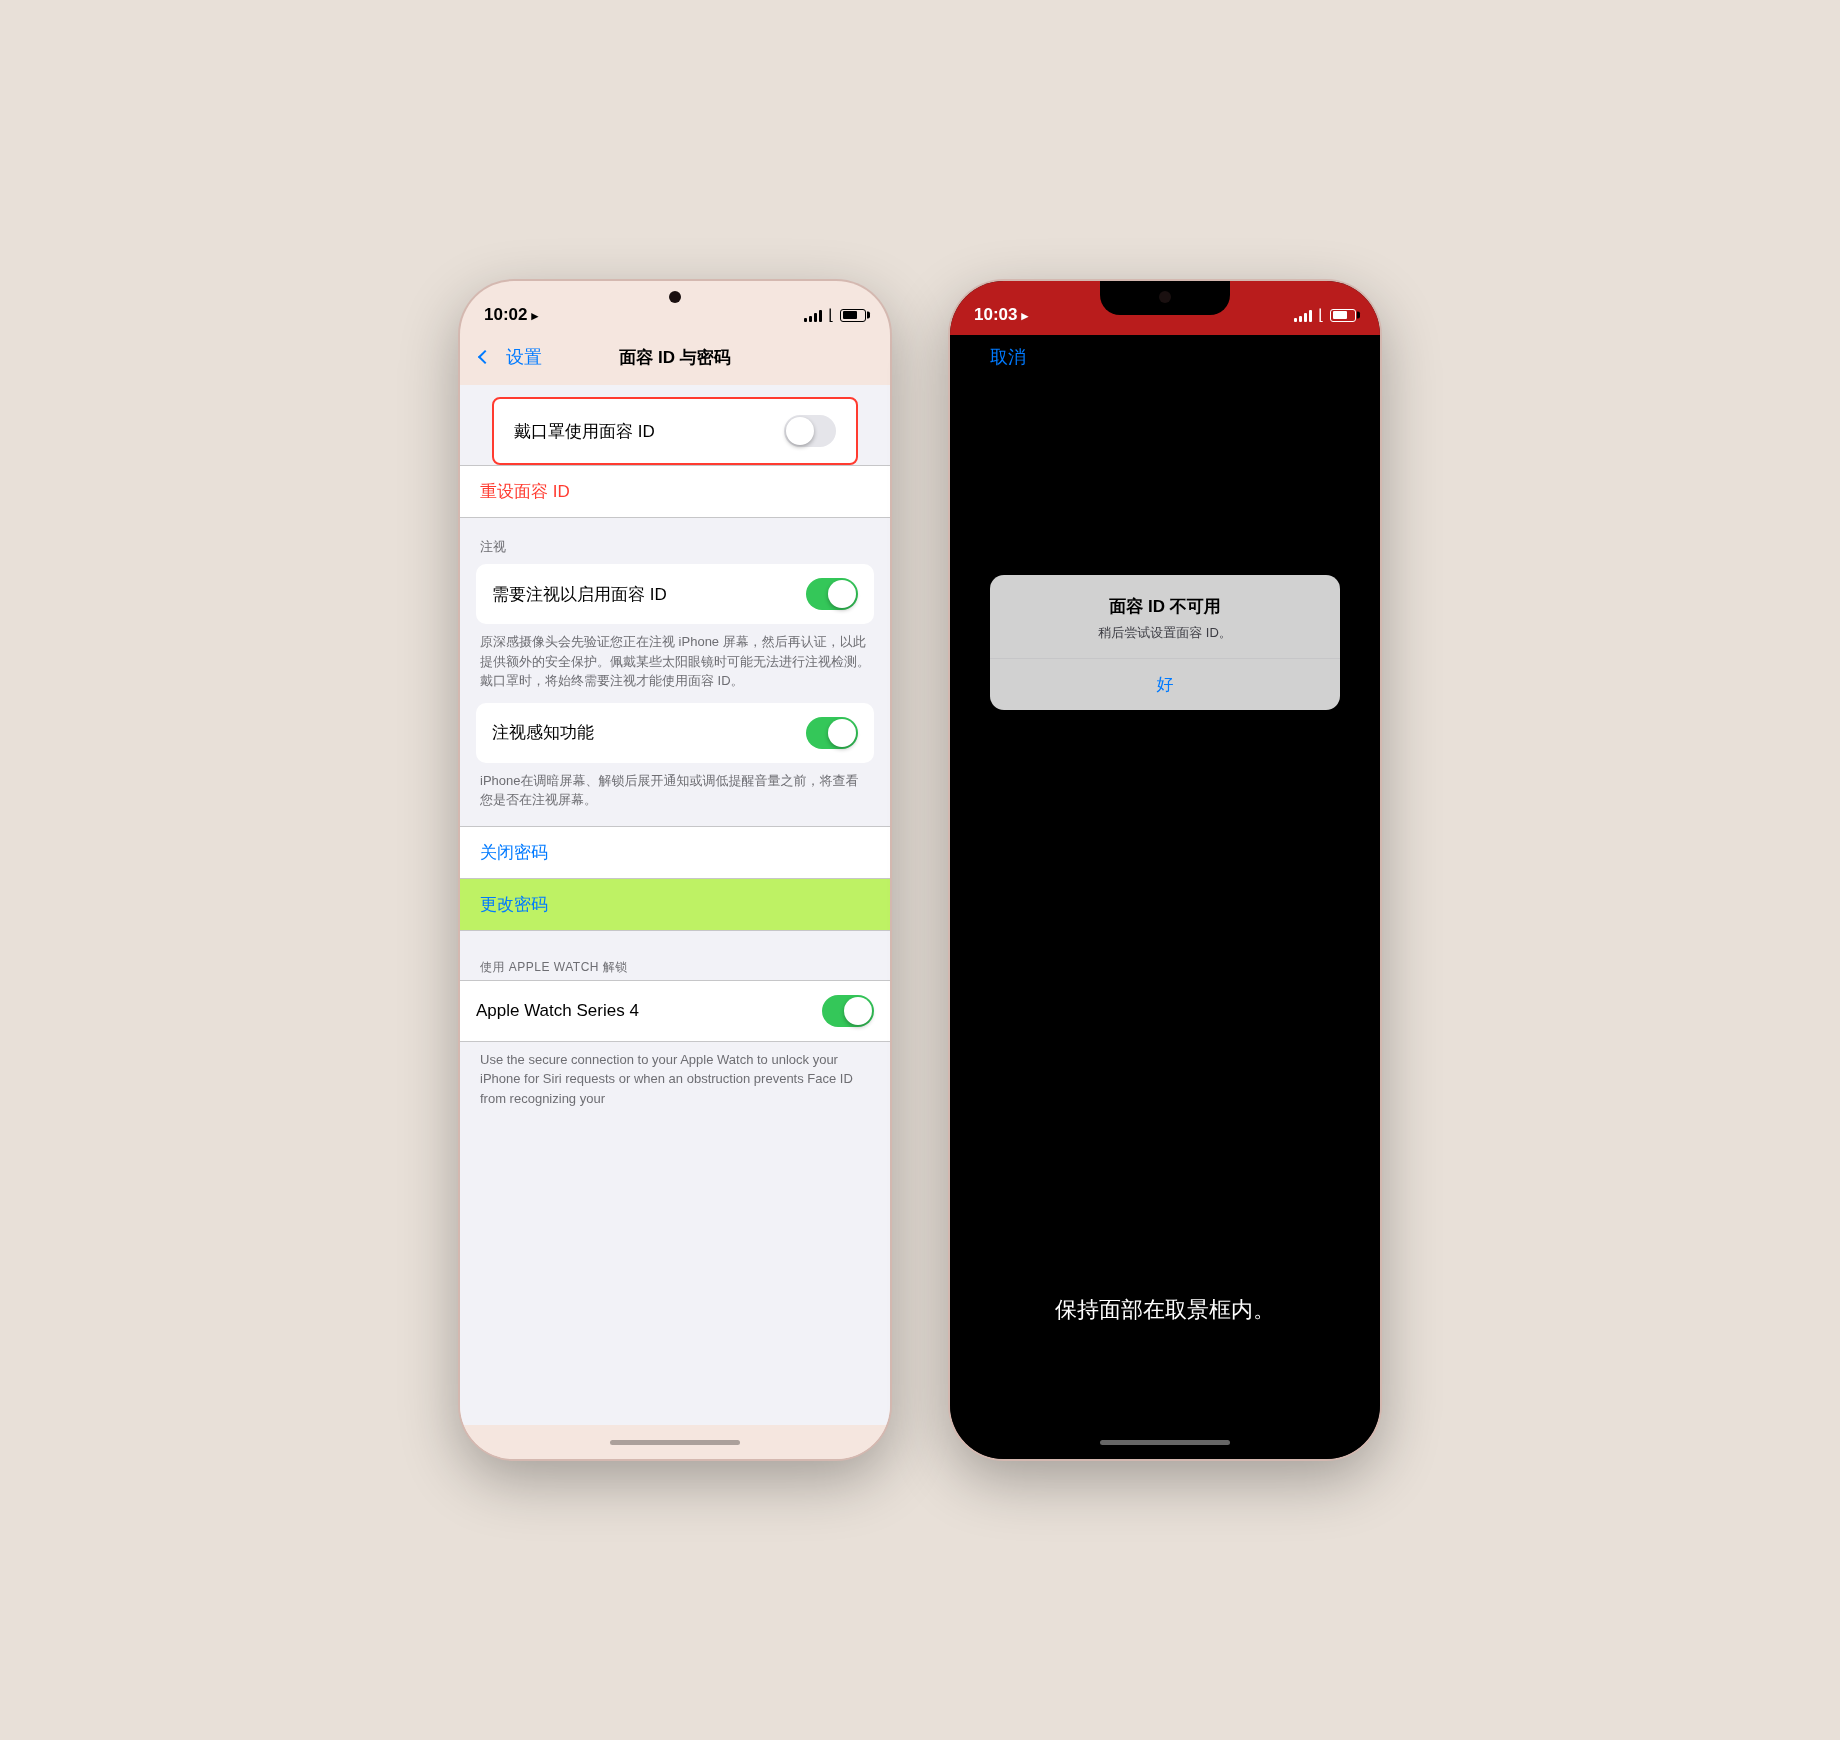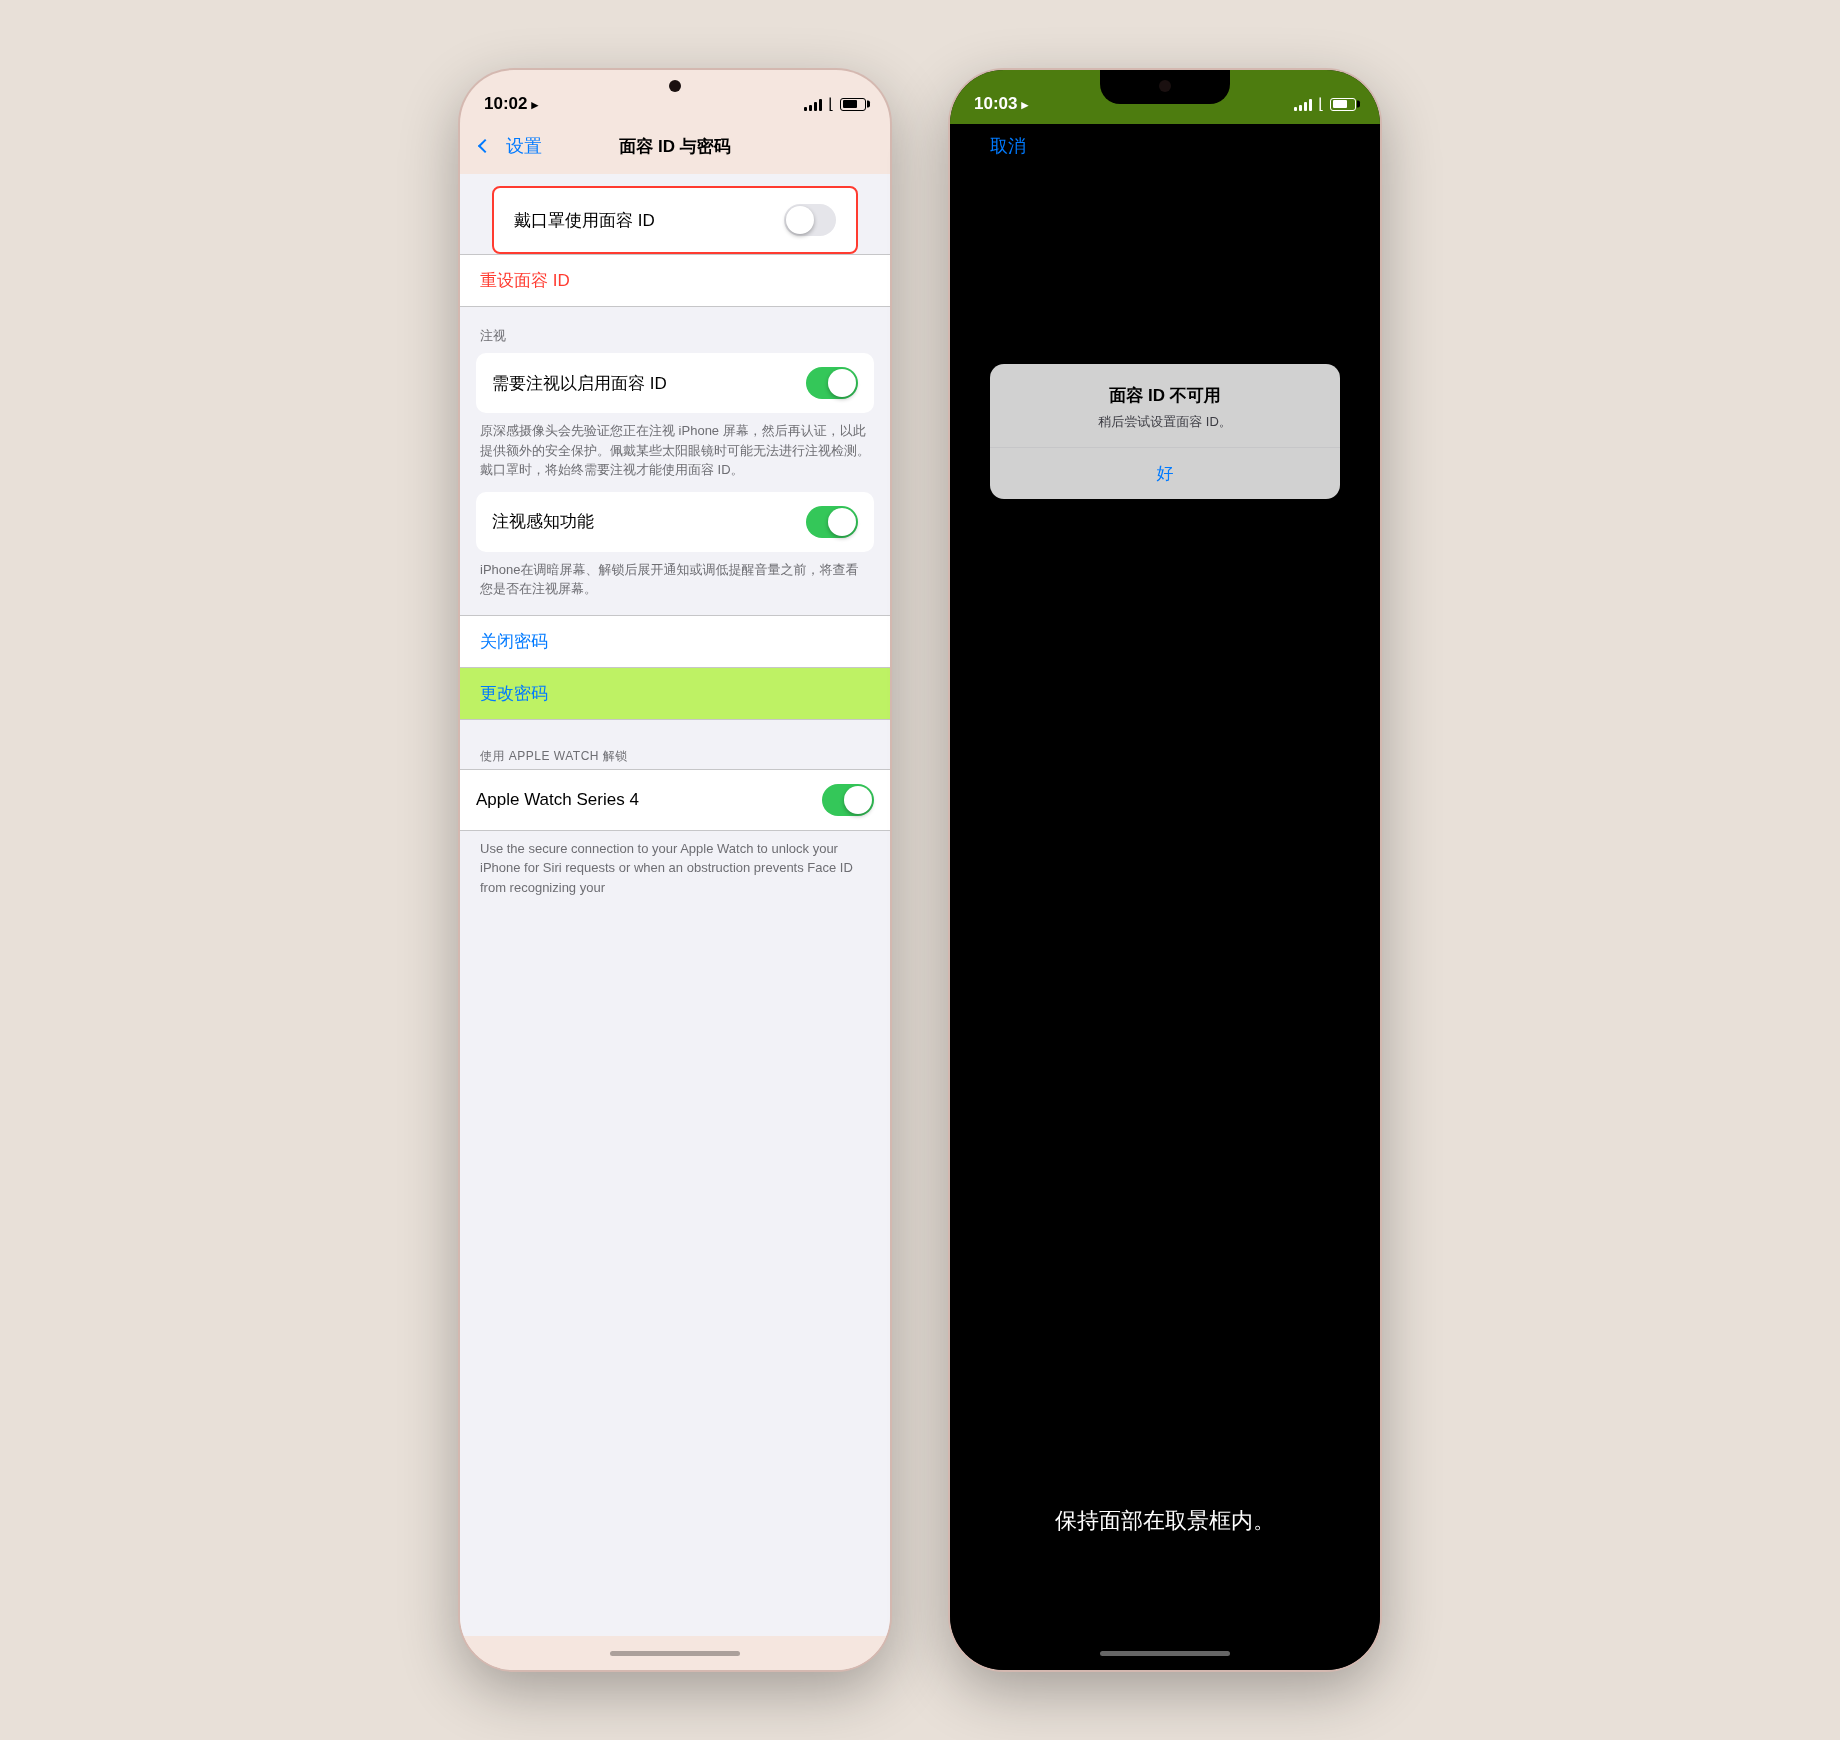--- a/index.html
+++ b/index.html
@@ -10,21 +10,21 @@
       display: flex;
       align-items: center;
       justify-content: center;
       gap: 60px;
       font-family: -apple-system, 'PingFang SC', 'Helvetica Neue', sans-serif;
     }
 
     
     .phone {
       width: 430px;
-      height: 1600px;
+      height: 1178px;
       background: #f5e6df;
       border-radius: 54px;
       position: relative;
       box-shadow: 0 0 0 2px #d4b8b0, 0 20px 60px rgba(0,0,0,0.3);
       overflow: hidden;
       display: flex;
       flex-direction: column;
     }
 
     .phone-dark {
@@ -521,21 +521,21 @@
     <div class="home-bar"></div>
   </div>
 </div>
 
 <div class="phone phone-dark">
 
   <div class="notch">
     <div class="camera-dot"></div>
   </div>
 
-  <div class="status-bar" style="background:#4d7c0f;">
+  <div class="status-bar" style="background:#b91c1c;">
     <div class="status-time" style="color:#fff;">
       <span>10:03</span>
       <span style="font-size:13px;">▸</span>
     </div>
     <div class="status-icons">
       <div class="signal-bars">
         <div class="signal-bar" style="height:4px; background:#fff;"></div>
         <div class="signal-bar" style="height:6px; background:#fff;"></div>
         <div class="signal-bar" style="height:9px; background:#fff;"></div>
         <div class="signal-bar" style="height:12px; background:#fff;"></div>

